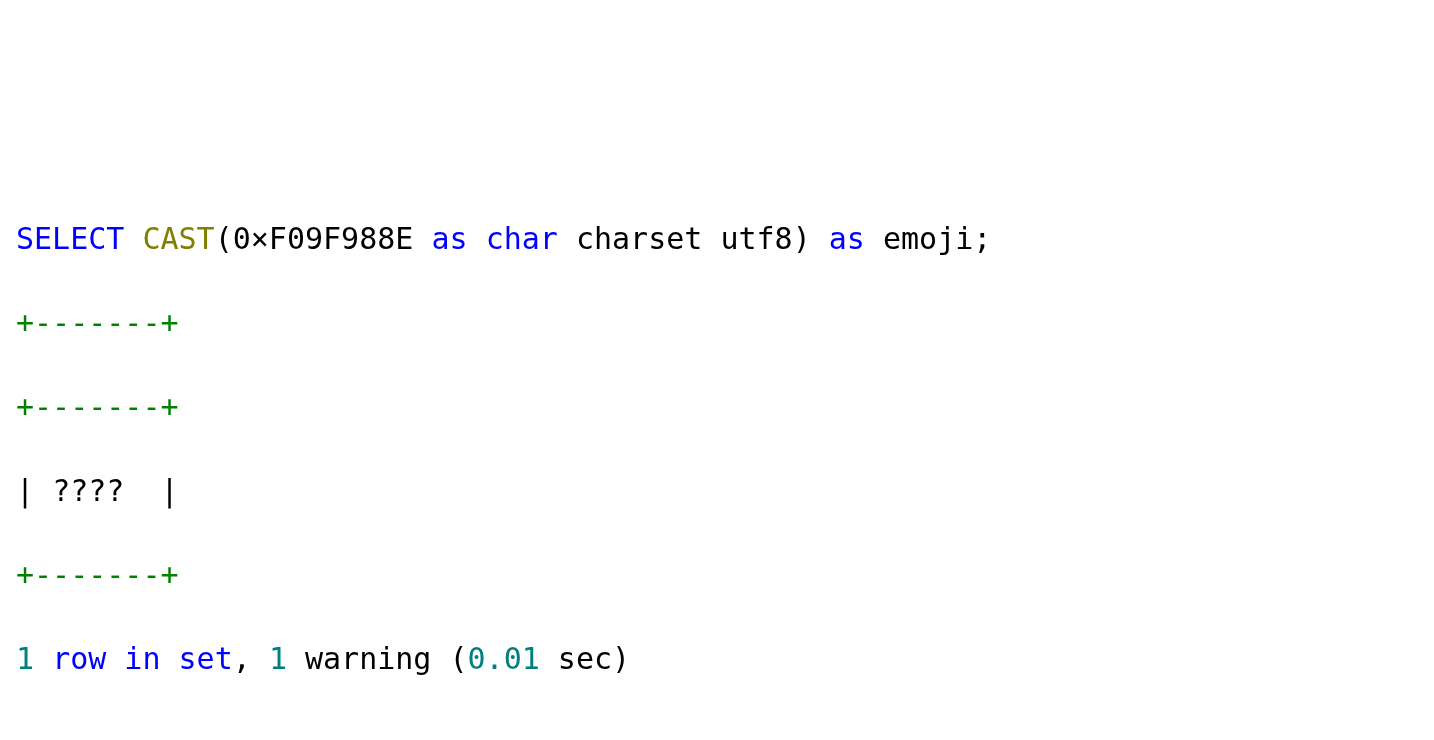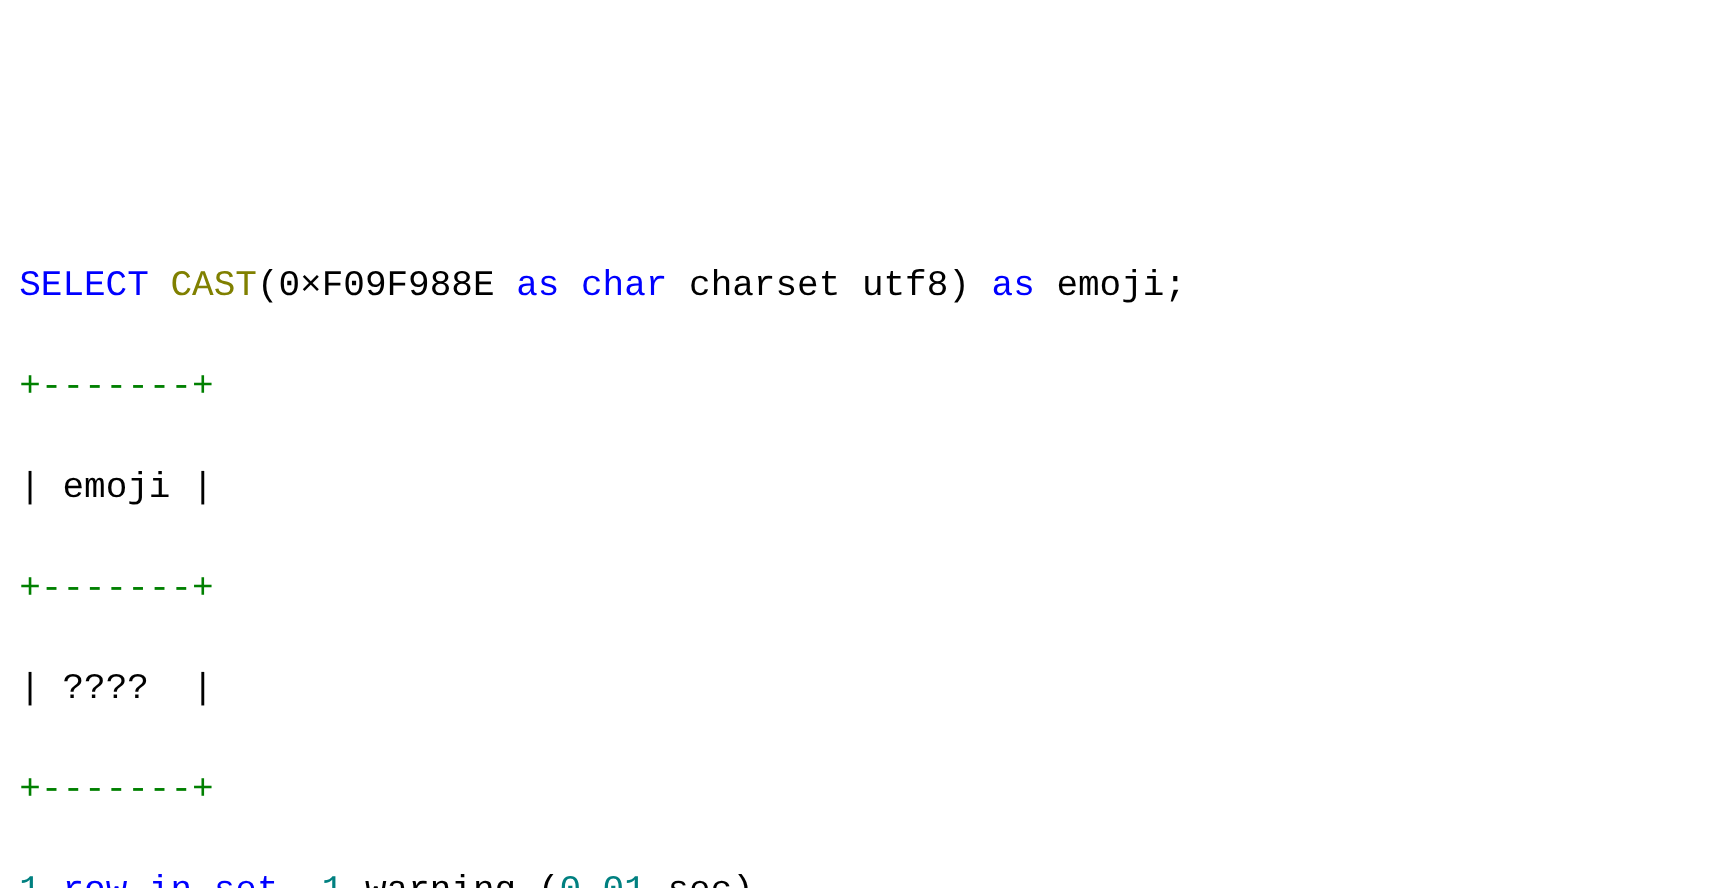--- a/index.html
+++ b/index.html
@@ -11,31 +11,30 @@
     line-height: 1.4;
     color: #333;
     white-space: pre;
     position: relative;
   }
   .kw-blue { color: #0000ff; }
   .kw-olive { color: #808000; }
   .kw-teal { color: #008080; }
   .kw-green { color: #008000; }
   .text-black { color: #000000; }
-  .line { display: block; font-family: Liberation Mono, monospace; }
+  .line { display: block; }
 </style>
 </head>
 <body>
 
 
 
 <div>
 <span class="line"><span class="kw-blue">SELECT</span> <span class="kw-olive">CAST</span><span class="text-black">(</span><span class="text-black">0×F09F988E</span> <span class="kw-blue">as</span> <span class="kw-blue">char</span> <span class="text-black">charset</span> <span class="text-black">utf8</span><span class="text-black">)</span> <span class="kw-blue">as</span> <span class="text-black">emoji</span><span class="text-black">;</span></span>
 <span class="line kw-green">+-------+</span>
-<span class="line"><span class="text-black">| </span><span class="text-black">emoji</span><span class="text-black"> |</span></span>
 <span class="line kw-green">+-------+</span>
 <span class="line"><span class="text-black">| </span><span class="text-black">????</span><span class="text-black">  |</span></span>
 <span class="line kw-green">+-------+</span>
 <span class="line"><span class="kw-teal">1</span> <span class="kw-blue">row in</span> <span class="kw-blue">set</span><span class="text-black">, </span><span class="kw-teal">1</span><span class="text-black"> warning (</span><span class="kw-teal">0.01</span><span class="text-black"> sec)</span></span>
 
 
 
 
 
 

